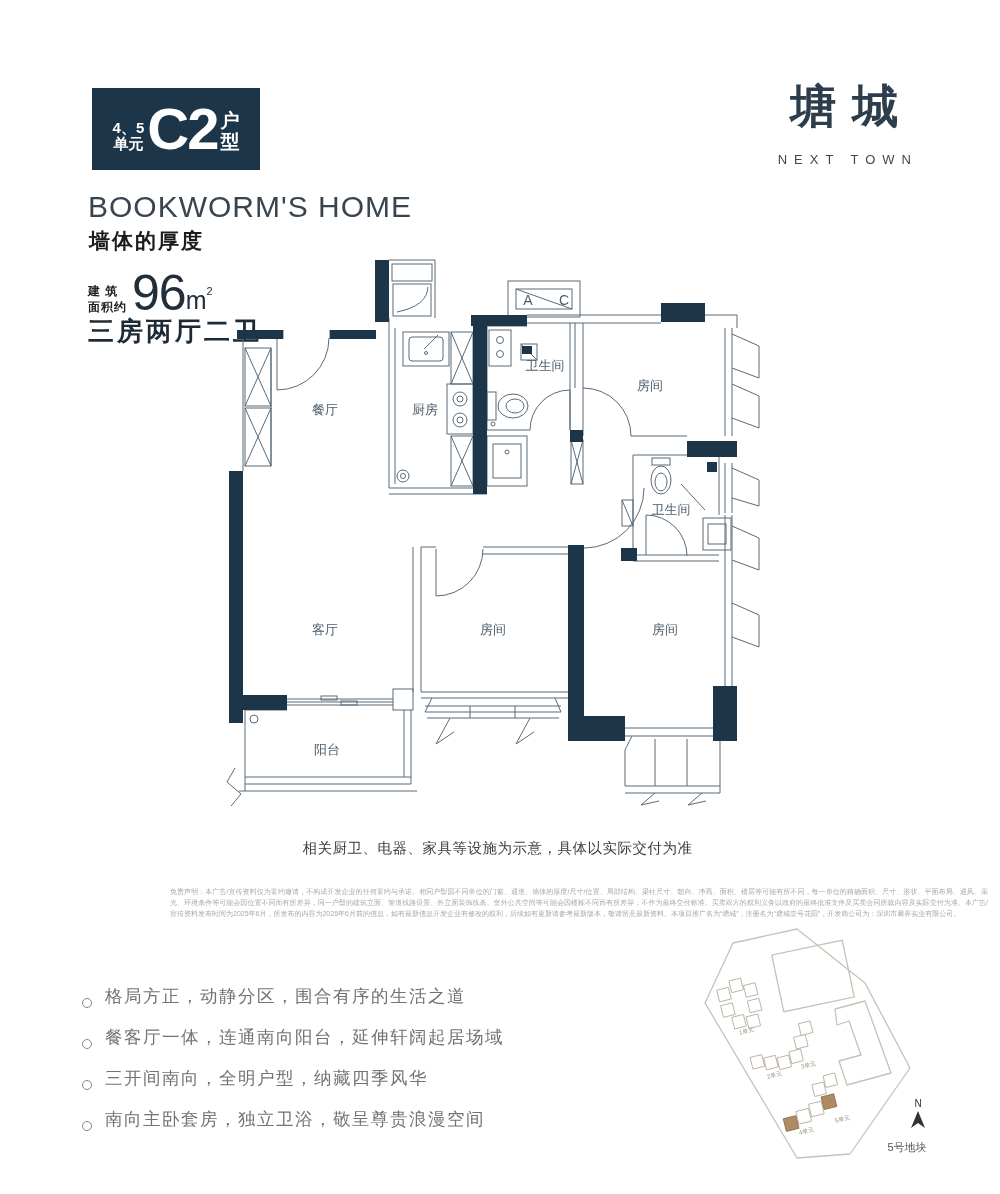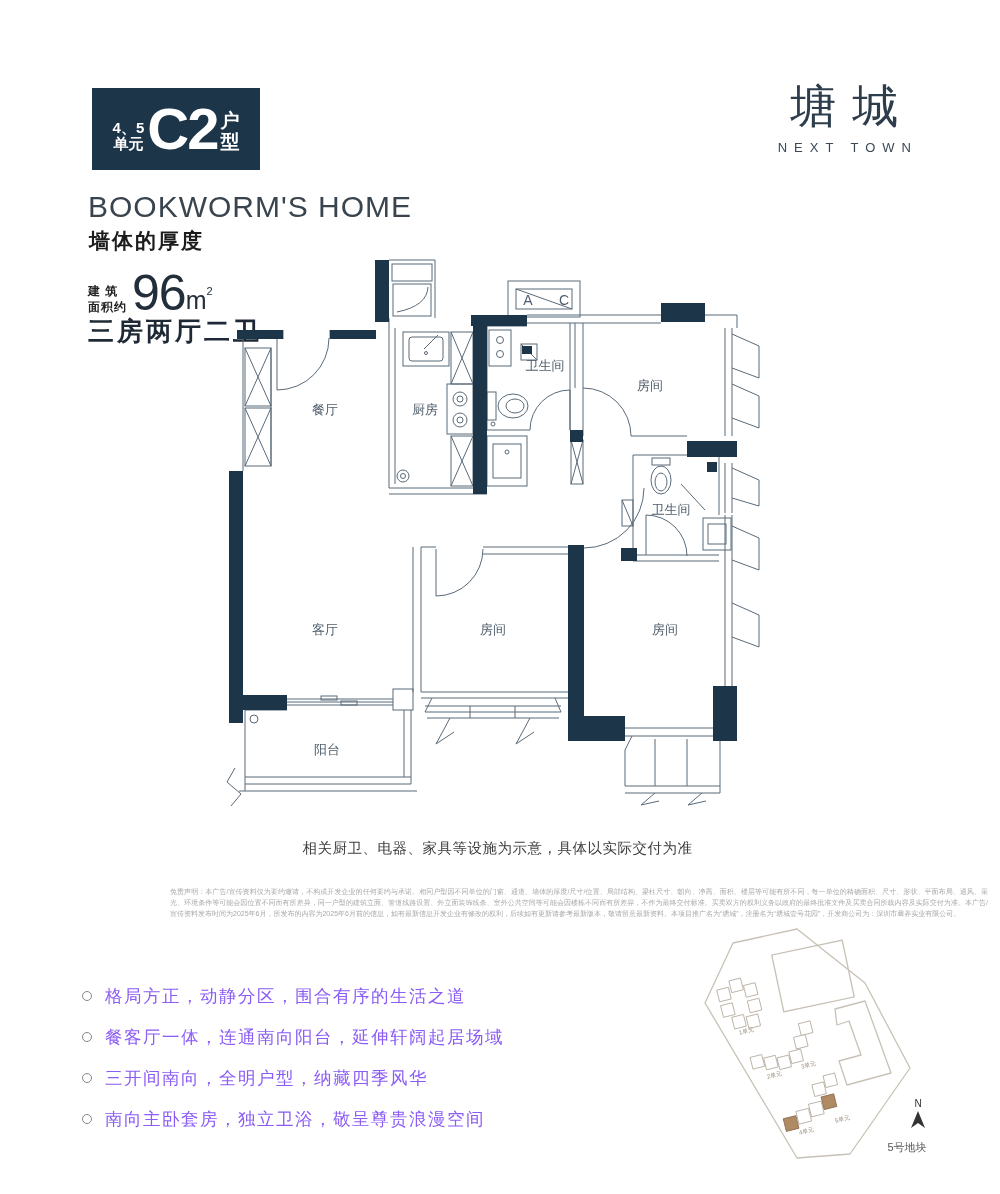--- a/index.html
+++ b/index.html
@@ -9,22 +9,22 @@
   
   .badge{position:absolute;left:92px;top:88px;width:168px;height:82px;background:#1d3549;
          color:#fff;display:flex;align-items:center;justify-content:center;}
   .badge .stack{display:flex;flex-direction:column;line-height:1.1;text-align:center;align-items:center;}
   .badge .stack.left{font-size:15px;font-weight:700;margin-top:14px;}
   .badge .c2{font-size:58px;font-weight:700;line-height:0.9;letter-spacing:-2px;margin:16px 3px;}
   .badge .stack.right{font-size:19px;font-weight:700;margin-top:6px;}
 
   
   .logo{position:absolute;right:82px;top:76px;text-align:center;}
-  .logo-cn{font-size:46px;font-weight:400;letter-spacing:16px;padding-left:16px;color:#2d3d4c;}
-  .logo-en{font-size:13px;letter-spacing:7px;padding-left:7px;color:#3a4855;margin-top:2px;}
+  .logo-cn{font-size:46px;font-weight:700;letter-spacing:16px;padding-left:16px;color:#2d3d4c;}
+  .logo-en{font-size:13px;letter-spacing:7px;padding-left:7px;color:#3a4855;margin-top:14px;}
 
   
   .title-en{position:absolute;left:88px;top:190px;font-size:30px;letter-spacing:1px;color:#39444f;font-weight:400;}
   .title-cn{position:absolute;left:89px;top:227px;font-size:21px;font-weight:700;color:#1c1c1c;letter-spacing:2px;}
 
   
   .area{position:absolute;left:88px;top:268px;display:flex;align-items:flex-start;}
   .area-prefix{font-size:12px;font-weight:700;color:#222;line-height:1.35;margin-top:15px;letter-spacing:1px;}
   .area-value{font-size:50px;font-weight:300;color:#222e3a;line-height:1;margin-left:5px;letter-spacing:-1px;}
   .area-unit{font-size:25px;font-weight:300;color:#222e3a;margin-top:17px;}
@@ -35,22 +35,22 @@
   .plan{position:absolute;left:225px;top:258px;width:545px;height:550px;}
   svg text{font-family:"Liberation Sans",sans-serif;}
 
   .plan-caption{position:absolute;left:225px;top:839px;width:545px;text-align:center;
                 font-size:14.5px;color:#3d3d3d;letter-spacing:0.5px;}
 
   .disclaimer{position:absolute;left:170px;top:879px;width:818px;font-size:7px;line-height:11px;
               color:#a9a9a9;text-align:justify;}
 
   .features{position:absolute;left:82px;top:983px;}
-  .feature{display:flex;align-items:center;margin-bottom:16px;height:25px;
-           font-size:17.5px;color:#8b5cf6;letter-spacing:1.5px;}
+  .feature{display:flex;align-items:flex-end;margin-bottom:16px;height:25px;
+           font-size:17.5px;color:#737373;letter-spacing:1.5px;}
   .bullet{flex:0 0 auto;width:8px;height:8px;border:1.5px solid #878787;border-radius:50%;margin-right:13px;}
 
   .siteplan{position:absolute;left:685px;top:925px;width:305px;height:255px;}
 </style>
 </head>
 <body>
 
 <div class="page">
 
   <div class="badge">

